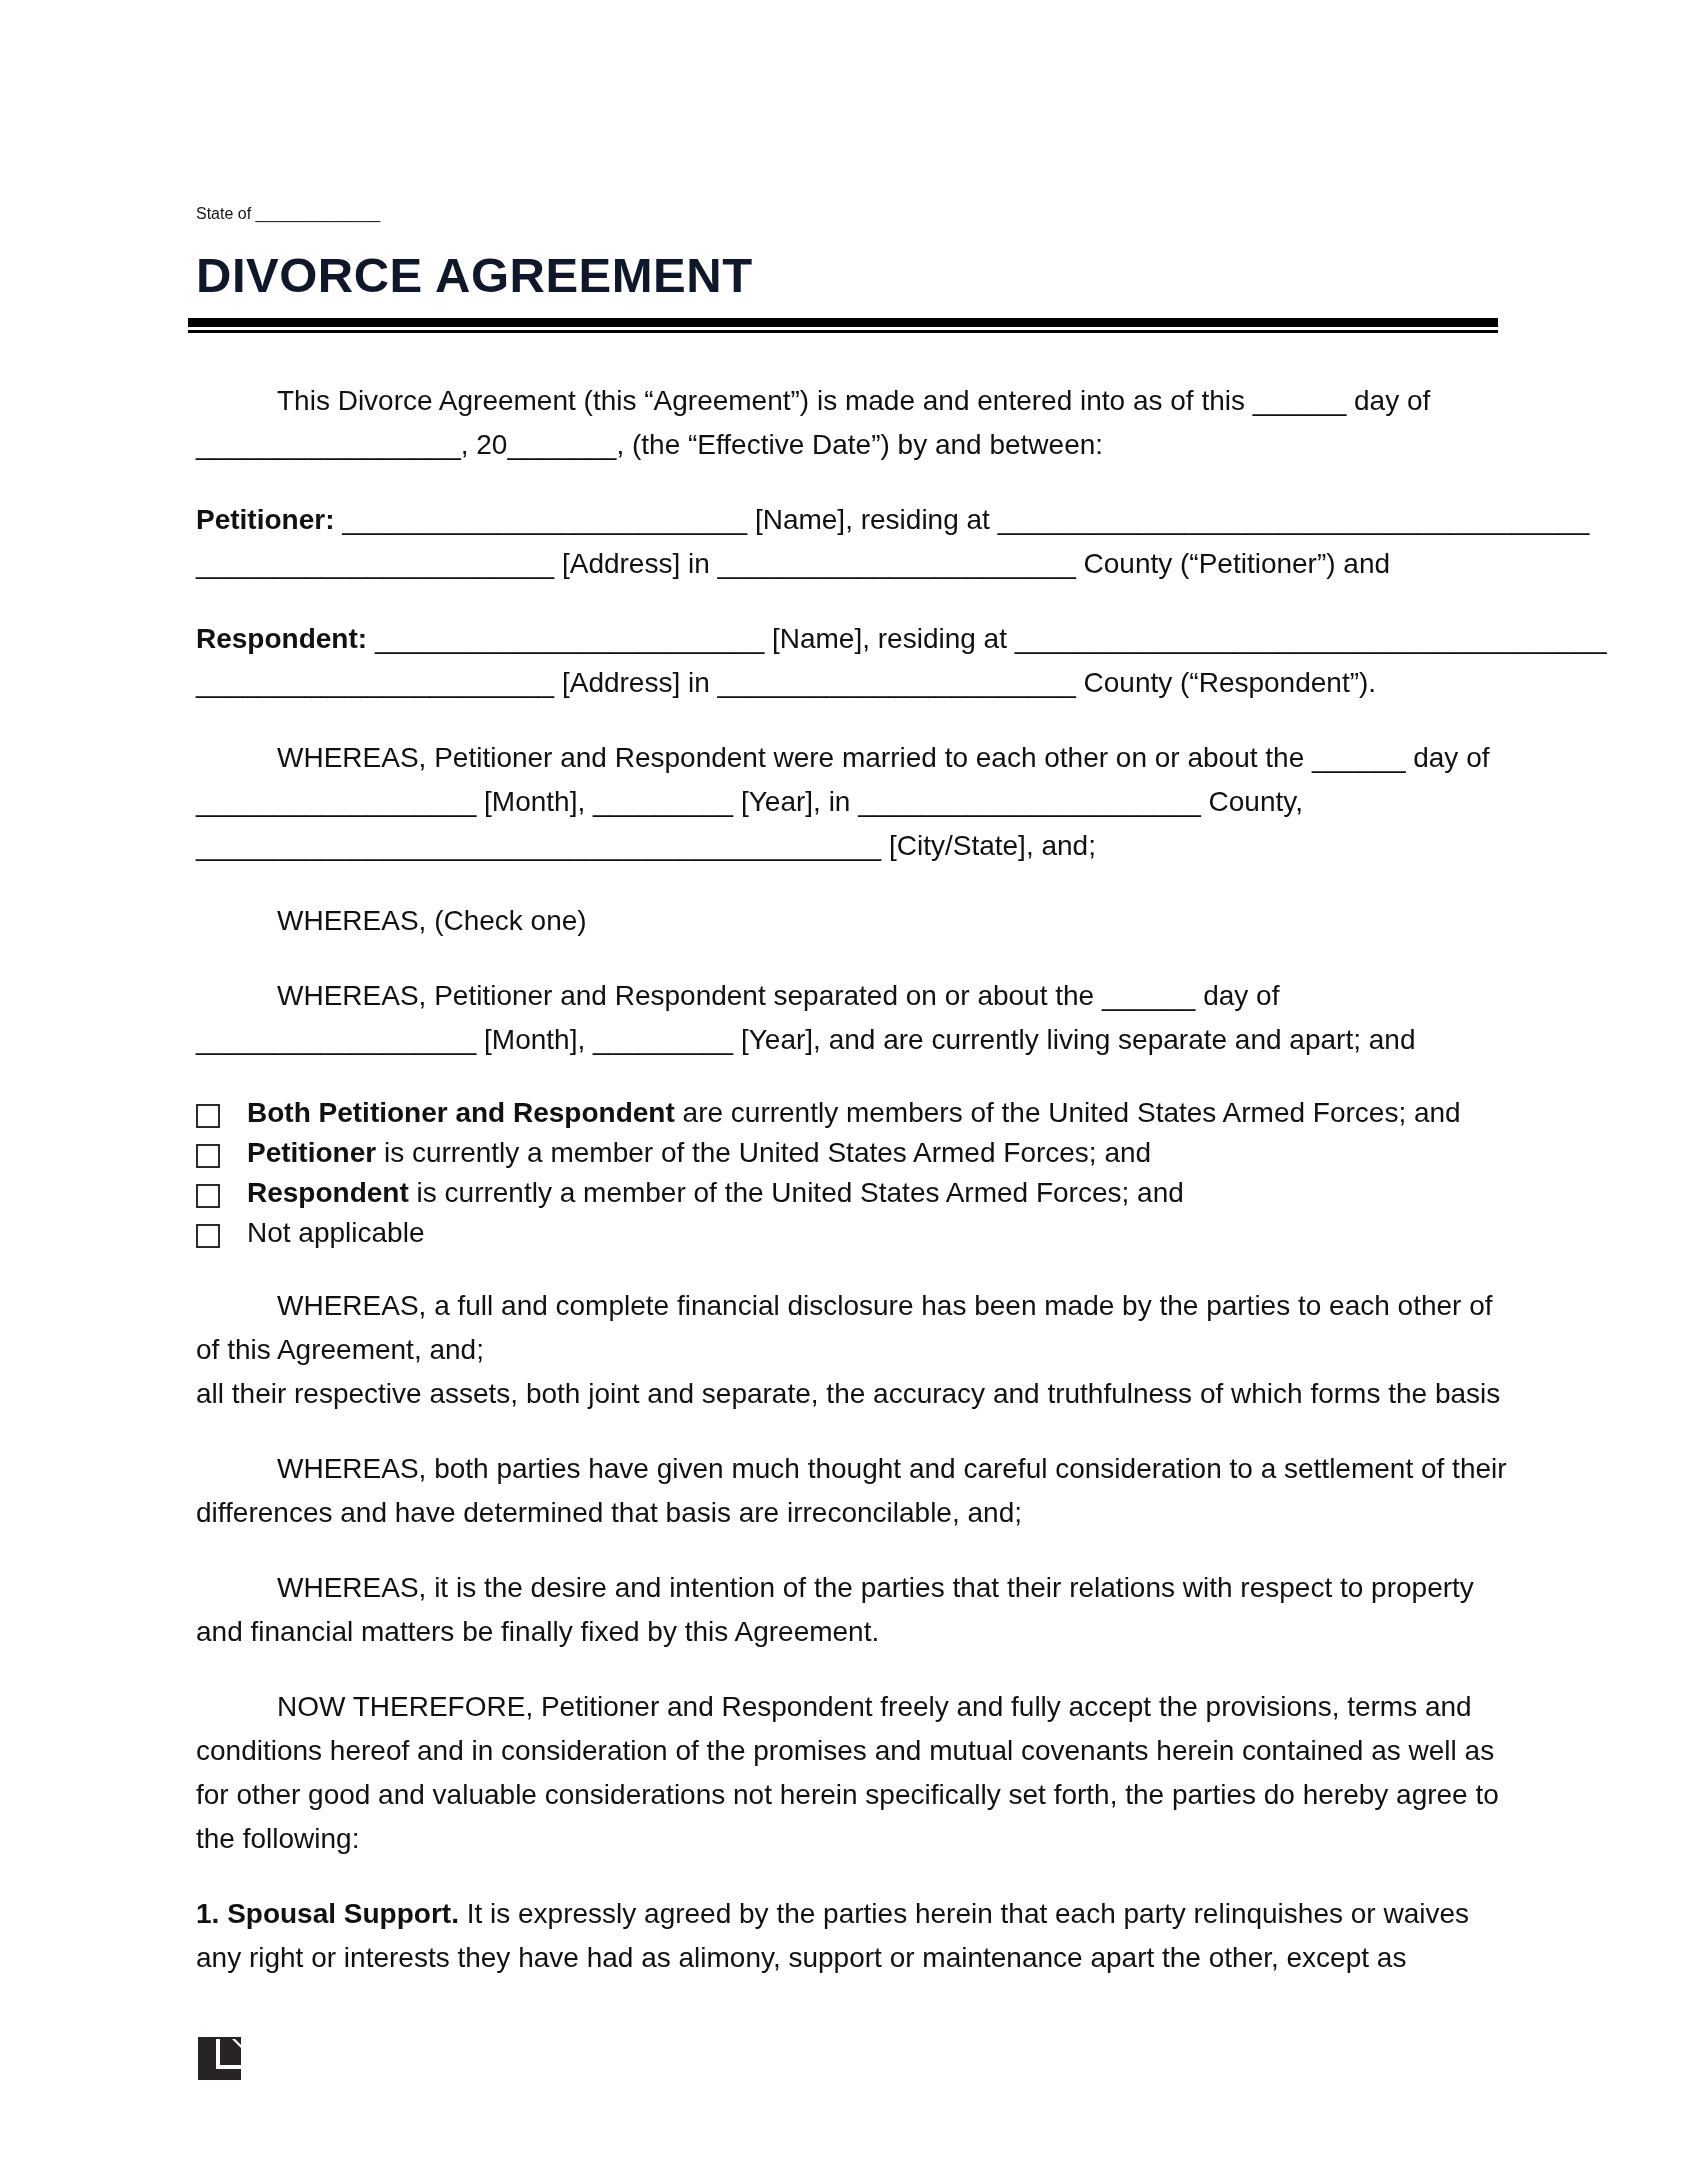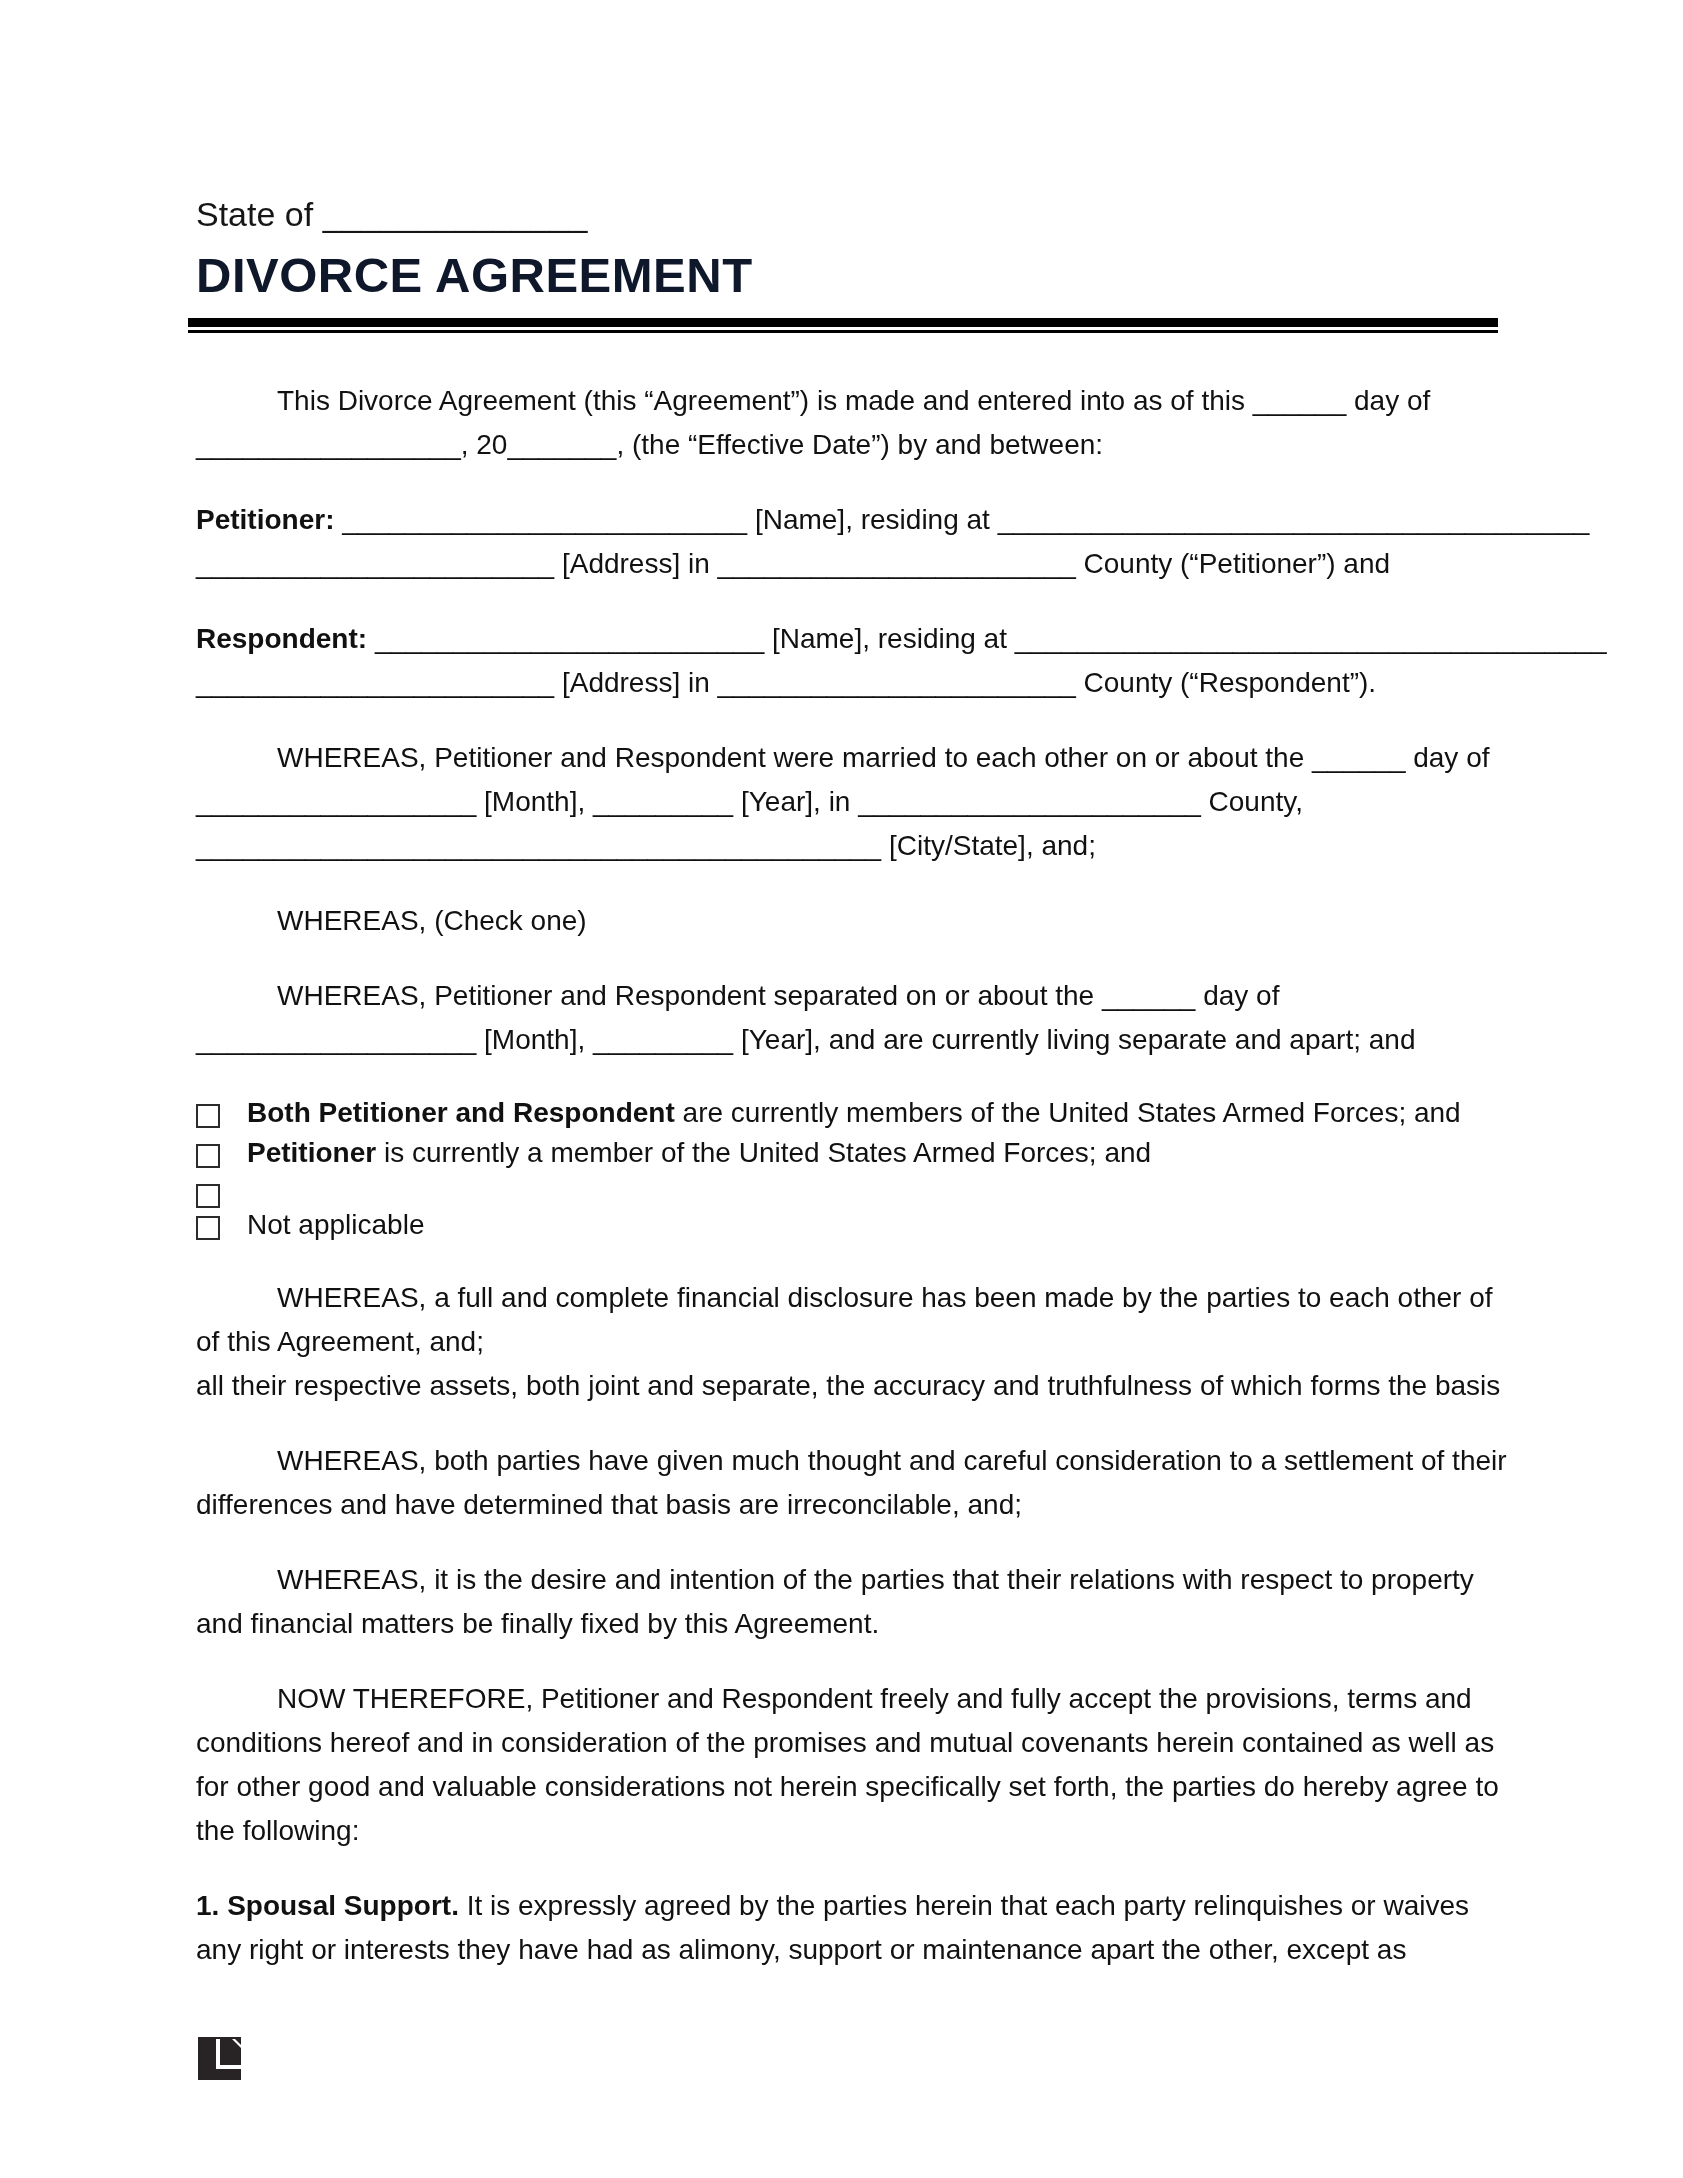--- a/index.html
+++ b/index.html
@@ -9,21 +9,21 @@
     background:#ffffff;
     font-family:"Liberation Sans","DejaVu Sans",sans-serif;
     color:#111;
     overflow:hidden;
   }
   .content{
     margin:0 193px 0 196px;
   }
   .state-line{
     padding-top:199px;
-    font-size:34px;
+    font-size:16px;
     line-height:30px;
     color:#161616;
   }
   .doc-title{
     margin:4px 0 0 0;
     font-size:49px;
     line-height:85px;
     font-weight:700;
     text-align:left;
     letter-spacing:0.5px;
@@ -104,20 +104,21 @@
           <div class="check-row">
             <span class="cb"></span>
             <span><span class="bold">Both Petitioner and Respondent</span><span> are currently members of the United States Armed Forces; and</span></span>
           </div>
           <div class="check-row">
             <span class="cb"></span>
             <span><span class="bold">Petitioner</span><span> is currently a member of the United States Armed Forces; and</span></span>
           </div>
           <div class="check-row">
             <span class="cb"></span>
+            <span><span class="bold">Respondent</span><span> is currently a member of the United States Armed Forces; and</span></span>
           </div>
           <div class="check-row">
             <span class="cb"></span>
             <span><span>Not applicable</span></span>
           </div>
         </div>
         <div class="sec indent">
           <div class="line"><span>WHEREAS, a full and complete financial disclosure has been made by the parties to each other of</span></div>
           <div class="line"><span>of this Agreement, and;</span></div>
           <div class="line"><span>all their respective assets, both joint and separate, the accuracy and truthfulness of which forms the basis</span></div>

